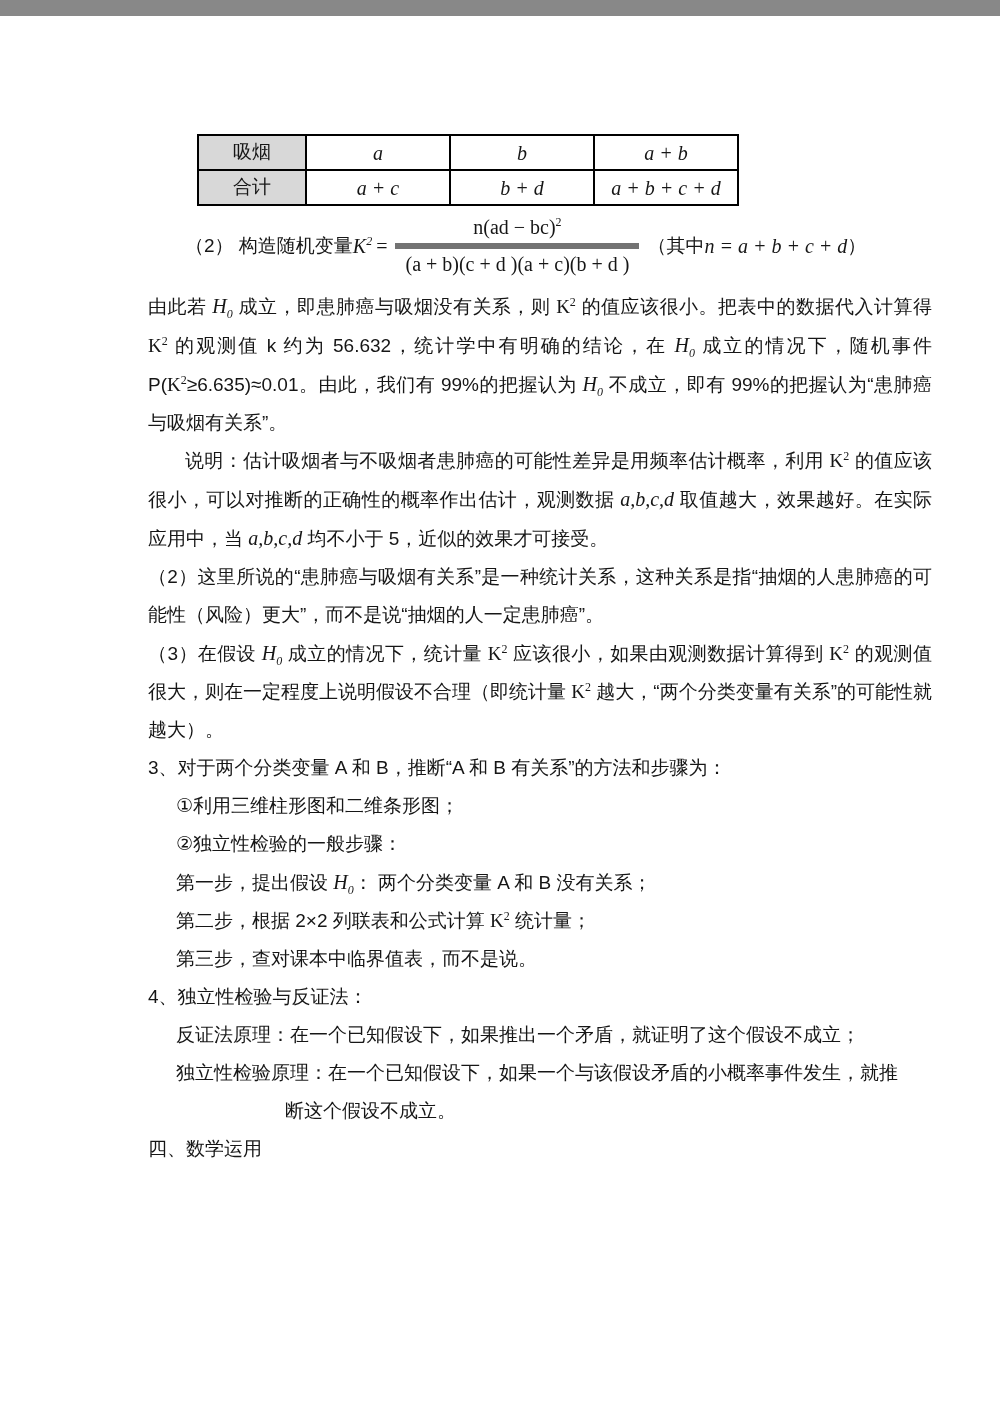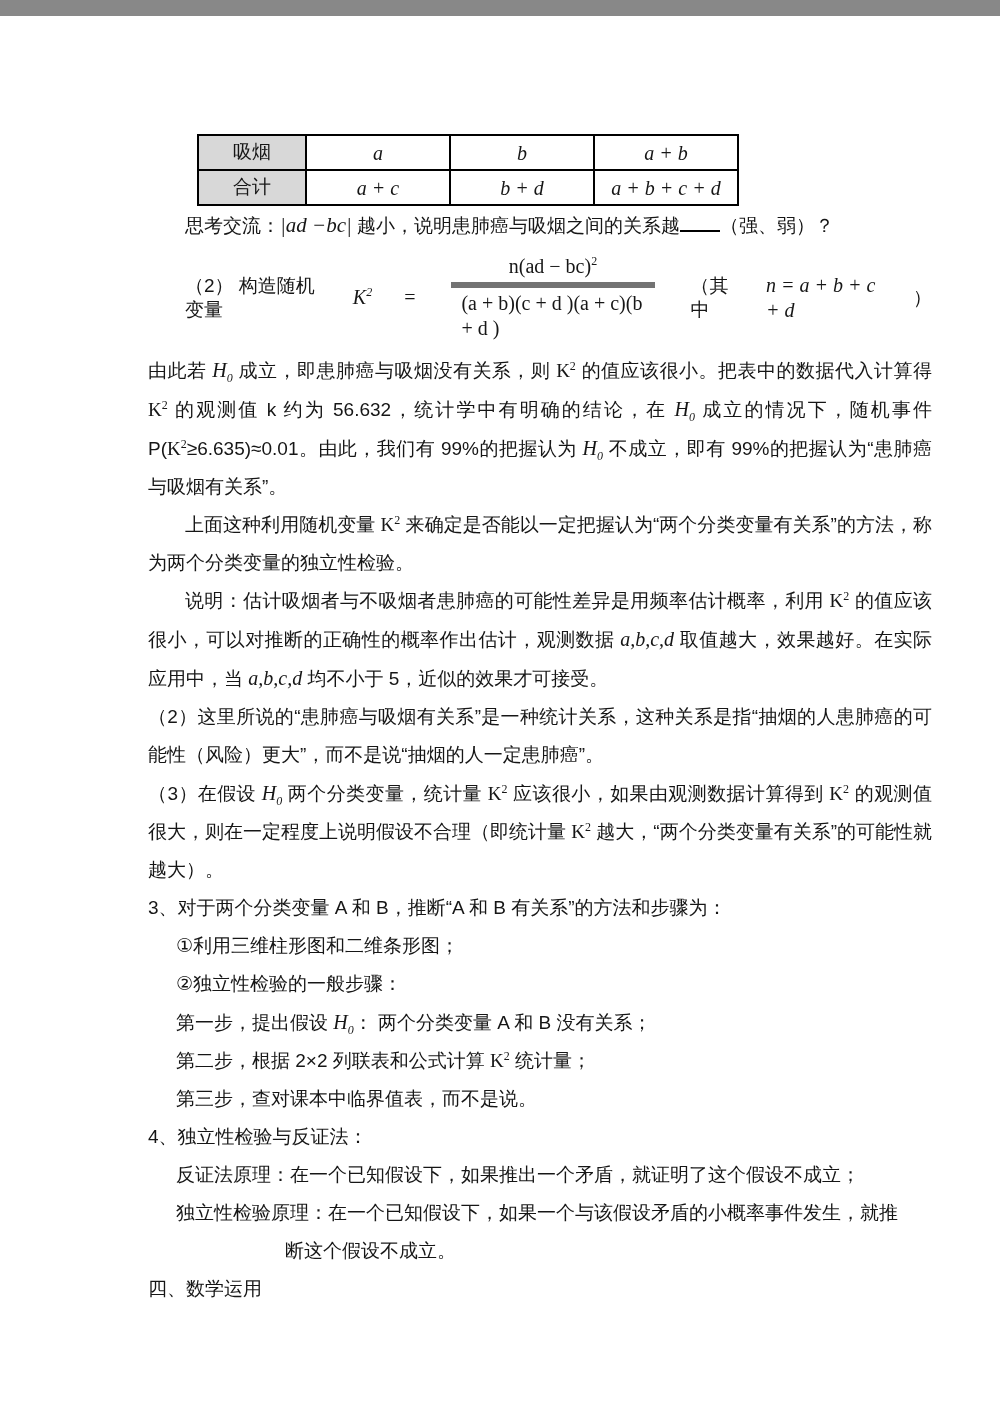--- a/index.html
+++ b/index.html
@@ -55,22 +55,21 @@
     height:14px;
     vertical-align:baseline;
   }
   
   .formula-row{
     display:flex;
     align-items:center;
     padding-left:37px;
     margin:9px 0 10px 0;
     line-height:1.25;
-    text-align:left;
-    gap:28px;
+    text-align:center;
   }
   .frac{
     display:inline-flex;
     flex-direction:column;
     align-items:center;
     margin:0 8px;
     font-family:"Liberation Serif","DejaVu Serif",serif;
     font-size:20px;
   }
   .frac .num{padding:0 10px 3px 10px;}
@@ -97,55 +96,49 @@
     <tr>
       <td class="rowhead">合计</td>
       <td class="mcell">a + c</td>
       <td class="mcell">b + d</td>
       <td class="mcell">a + b + c + d</td>
     </tr>
   </tbody>
     </table>
 
 
-  <p class="indent1">
-    <span>思考交流：</span><span class="abs">|ad −bc|</span><span> 越小，说明患肺癌与吸烟之间的关系越</span><span class="blank"></span><span>（强、弱）？</span>
-  </p>
 
   <div class="formula-row">
     <span>（2） 构造随机变量</span>
     <span class="mi"><span>K</span><sup>2</sup></span>
     <span class="eqsign">=</span>
     <span class="frac">
       <span class="num"><span>n(ad − bc)</span><sup>2</sup></span>
       <span class="den">(a + b)(c + d )(a + c)(b + d )</span>
     </span>
     <span>（其中</span>
     <span class="mi">n = a + b + c + d</span>
     <span>）</span>
   </div>
 
   <p class="mt2">
     <span>由此若 </span><span class="mi"><span>H</span><sub>0</sub></span><span> 成立，即患肺癌与吸烟没有关系，则 </span><span class="mk"><span>K</span><sup>2</sup></span><span> 的值应该很小。把表中的数据代入计算得 </span><span class="mk"><span>K</span><sup>2</sup></span><span> 的观测值 k 约为 56.632，统计学中有明确的结论，在 </span><span class="mi"><span>H</span><sub>0</sub></span><span> 成立的情况下，随机事件 P(</span><span class="mk"><span>K</span><sup>2</sup></span><span>≥6.635)≈0.01。由此，我们有 99%的把握认为 </span><span class="mi"><span>H</span><sub>0</sub></span><span> 不成立，即有 99%的把握认为“患肺癌与吸烟有关系”。</span>
   </p>
 
-  <p style="text-indent:37px;">
-    <span>上面这种利用随机变量 </span><span class="mk"><span>K</span><sup>2</sup></span><span> 来确定是否能以一定把握认为“两个分类变量有关系”的方法，称为两个分类变量的独立性检验。</span>
-  </p>
 
   <p style="text-indent:37px;">
     <span>说明：估计吸烟者与不吸烟者患肺癌的可能性差异是用频率估计概率，利用 </span><span class="mk"><span>K</span><sup>2</sup></span><span> 的值应该很小，可以对推断的正确性的概率作出估计，观测数据 </span><span class="mi">a,b,c,d</span><span> 取值越大，效果越好。在实际应用中，当 </span><span class="mi">a,b,c,d</span><span> 均不小于 5，近似的效果才可接受。</span>
   </p>
 
   <p>
     <span>（2）这里所说的“患肺癌与吸烟有关系”是一种统计关系，这种关系是指“抽烟的人患肺癌的可能性（风险）更大”，而不是说“抽烟的人一定患肺癌”。</span>
   </p>
 
   <p>
-    <span>（3）在假设 </span><span class="mi"><span>H</span><sub>0</sub></span><span> 两个分类变量，统计量 </span><span class="mk"><span>K</span><sup>2</sup></span><span> 应该很小，如果由观测数据计算得到 </span><span class="mk"><span>K</span><sup>2</sup></span><span> 的观测值很大，则在一定程度上说明假设不合理（即统计量 </span><span class="mk"><span>K</span><sup>2</sup></span><span> 越大，“两个分类变量有关系”的可能性就越大）。</span>
+    <span>（3）在假设 </span><span class="mi"><span>H</span><sub>0</sub></span><span> 成立的情况下，统计量 </span><span class="mk"><span>K</span><sup>2</sup></span><span> 应该很小，如果由观测数据计算得到 </span><span class="mk"><span>K</span><sup>2</sup></span><span> 的观测值很大，则在一定程度上说明假设不合理（即统计量 </span><span class="mk"><span>K</span><sup>2</sup></span><span> 越大，“两个分类变量有关系”的可能性就越大）。</span>
   </p>
 
   <p><span>3、对于两个分类变量 A 和 B，推断“A 和 B 有关系”的方法和步骤为：</span></p>
   <p class="indent-list"><span>①利用三维柱形图和二维条形图；</span></p>
   <p class="indent-list"><span>②独立性检验的一般步骤：</span></p>
   <p class="indent-list">
     <span>第一步，提出假设 </span><span class="mi"><span>H</span><sub>0</sub></span><span>：  两个分类变量 A 和 B 没有关系；</span>
   </p>
   <p class="indent-list">
     <span>第二步，根据 2×2 列联表和公式计算 </span><span class="mk"><span>K</span><sup>2</sup></span><span> 统计量；</span>

